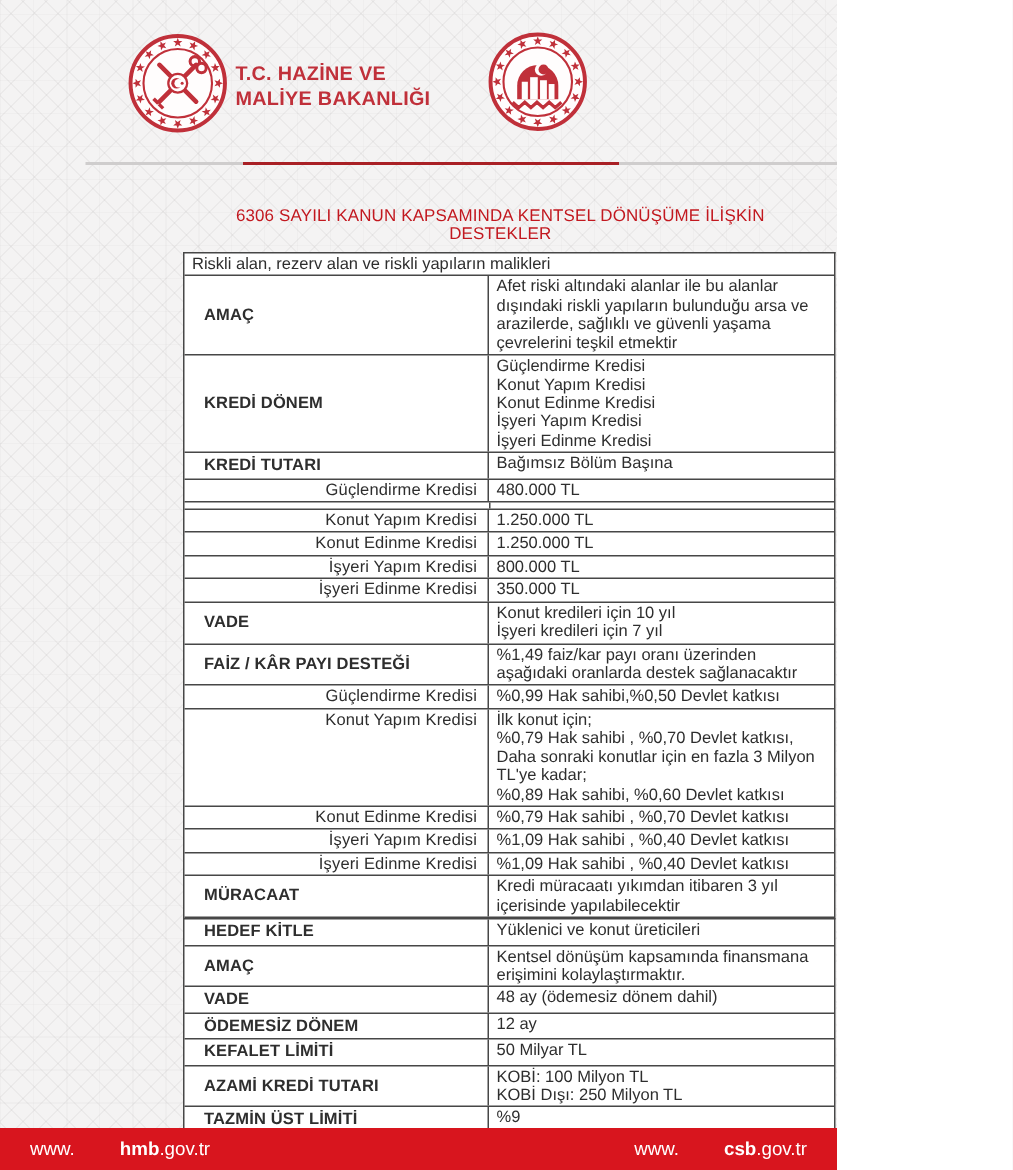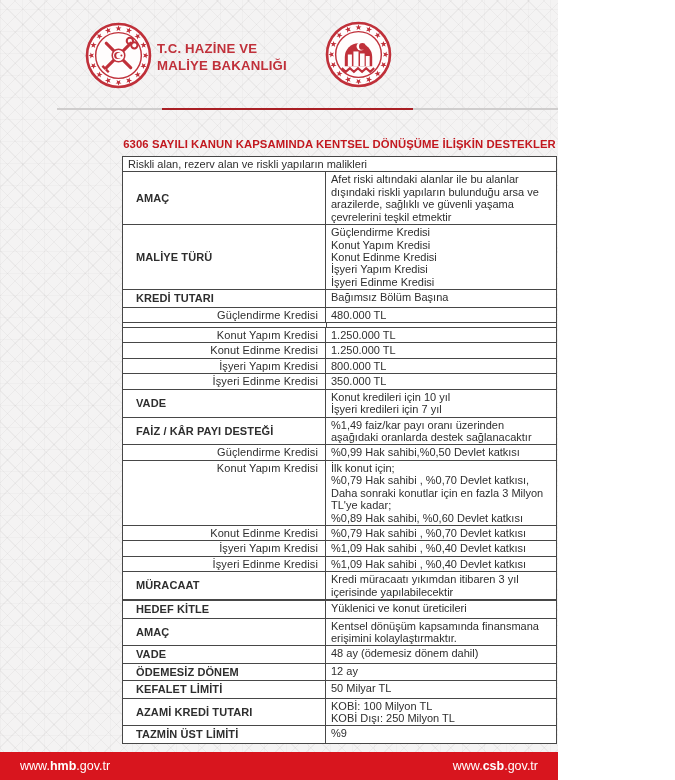--- a/index.html
+++ b/index.html
@@ -16,39 +16,39 @@
   .logo1{position:absolute; left:85px; top:22px;}
   .logo2{position:absolute; left:325px; top:21px;}
   .mtext{position:absolute; color:#c0303a; font-weight:bold; font-size:13.2px; line-height:16.5px; letter-spacing:.2px;}
   .mtext1{left:157px; top:41px;}
   .mtext2{left:398px; top:39px;}
   .divider{
     position:absolute; top:108px; left:57px; width:570px; height:2px;
     background:linear-gradient(to right,#cfcdcd 0,#cfcdcd 105px,#a92025 105px,#a92025 356px,#cfcdcd 356px,#cfcdcd 100%);
   }
   .main{position:absolute; top:120px; left:122px; width:435px;}
-  .h1{margin:18px 0 6px 0; text-align:center; color:#c2181f; font-weight:bold; font-size:11.3px; letter-spacing:.1px;}
+  .h1{margin:18px 12px 6px 0; text-align:center; color:#c2181f; font-weight:normal; font-size:11.3px; letter-spacing:.1px;}
   .h2{margin:7px 0 4px -10px; width:474px; color:#c2181f; font-weight:bold; font-size:11.5px; line-height:1.3;}
   .dtable{border:1px solid #474747; border-bottom:none; background:#ffffff; width:435px; box-sizing:border-box;}
   .trow{display:flex; border-bottom:1px solid #474747; align-items:stretch;}
   .cell{box-sizing:border-box; font-size:11px; line-height:1.13;}
   .cell.label{
     width:203px; flex:0 0 203px; border-right:1px solid #474747;
     display:flex; align-items:center; padding:2px 6px 2px 13px; font-weight:bold; letter-spacing:.1px;
   }
   .r-sub .cell.label{font-weight:normal; justify-content:flex-end; align-items:flex-start; text-align:right; padding:1px 7px 1px 4px;}
   .cell.value{flex:1 1 auto; padding:1px 5px; white-space:pre-line;}
   .spacer-row{height:4px; display:flex; border-bottom:1px solid #474747;}
   .spacer-row .sp-l{width:203px; flex:0 0 203px; border-right:1px solid #474747;}
   .footer{
     position:absolute; left:0; right:0; bottom:0; height:28px; background:#d8151e;
     display:flex; justify-content:space-between; align-items:center; padding:0 20px;
     color:#ffffff; font-size:12.5px;
   }
-  .footer b{font-weight:bold;}
+  .footer b{font-weight:bold;margin-left:30px;}
   svg .ring{fill:#fffdfd; stroke:#c0303a;}
 </style>
 </head>
 <body>
 
 <div class="page">
 
   <svg class="logo1" width="67" height="67" viewBox="0 0 66 66">
     <defs>
       <path id="star4" d="M0,-3.1 L0.8,-1 L3,-1 L1.25,0.4 L1.9,2.6 L0,1.25 L-1.9,2.6 L-1.25,0.4 L-3,-1 L-0.8,-1 Z" fill="#c0303a"></path>
@@ -139,21 +139,21 @@
 
     <div class="dtable">
       <div class="trow r-bold">
         <div class="cell value">Riskli alan, rezerv alan ve riskli yapıların malikleri</div>
       </div>
       <div class="trow r-bold">
         <div class="cell label">AMAÇ</div>
         <div class="cell value">Afet riski altındaki alanlar ile bu alanlar dışındaki riskli yapıların bulunduğu arsa ve arazilerde, sağlıklı ve güvenli yaşama çevrelerini teşkil etmektir</div>
       </div>
       <div class="trow r-bold">
-        <div class="cell label">MALİYE TÜRÜ</div>
+        <div class="cell label">KREDİ DÖNEM</div>
         <div class="cell value">Güçlendirme Kredisi
 Konut Yapım Kredisi
 Konut Edinme Kredisi
 İşyeri Yapım Kredisi
 İşyeri Edinme Kredisi</div>
       </div>
       <div class="trow r-bold">
         <div class="cell label">KREDİ TUTARI</div>
         <div class="cell value">Bağımsız Bölüm Başına</div>
       </div>

